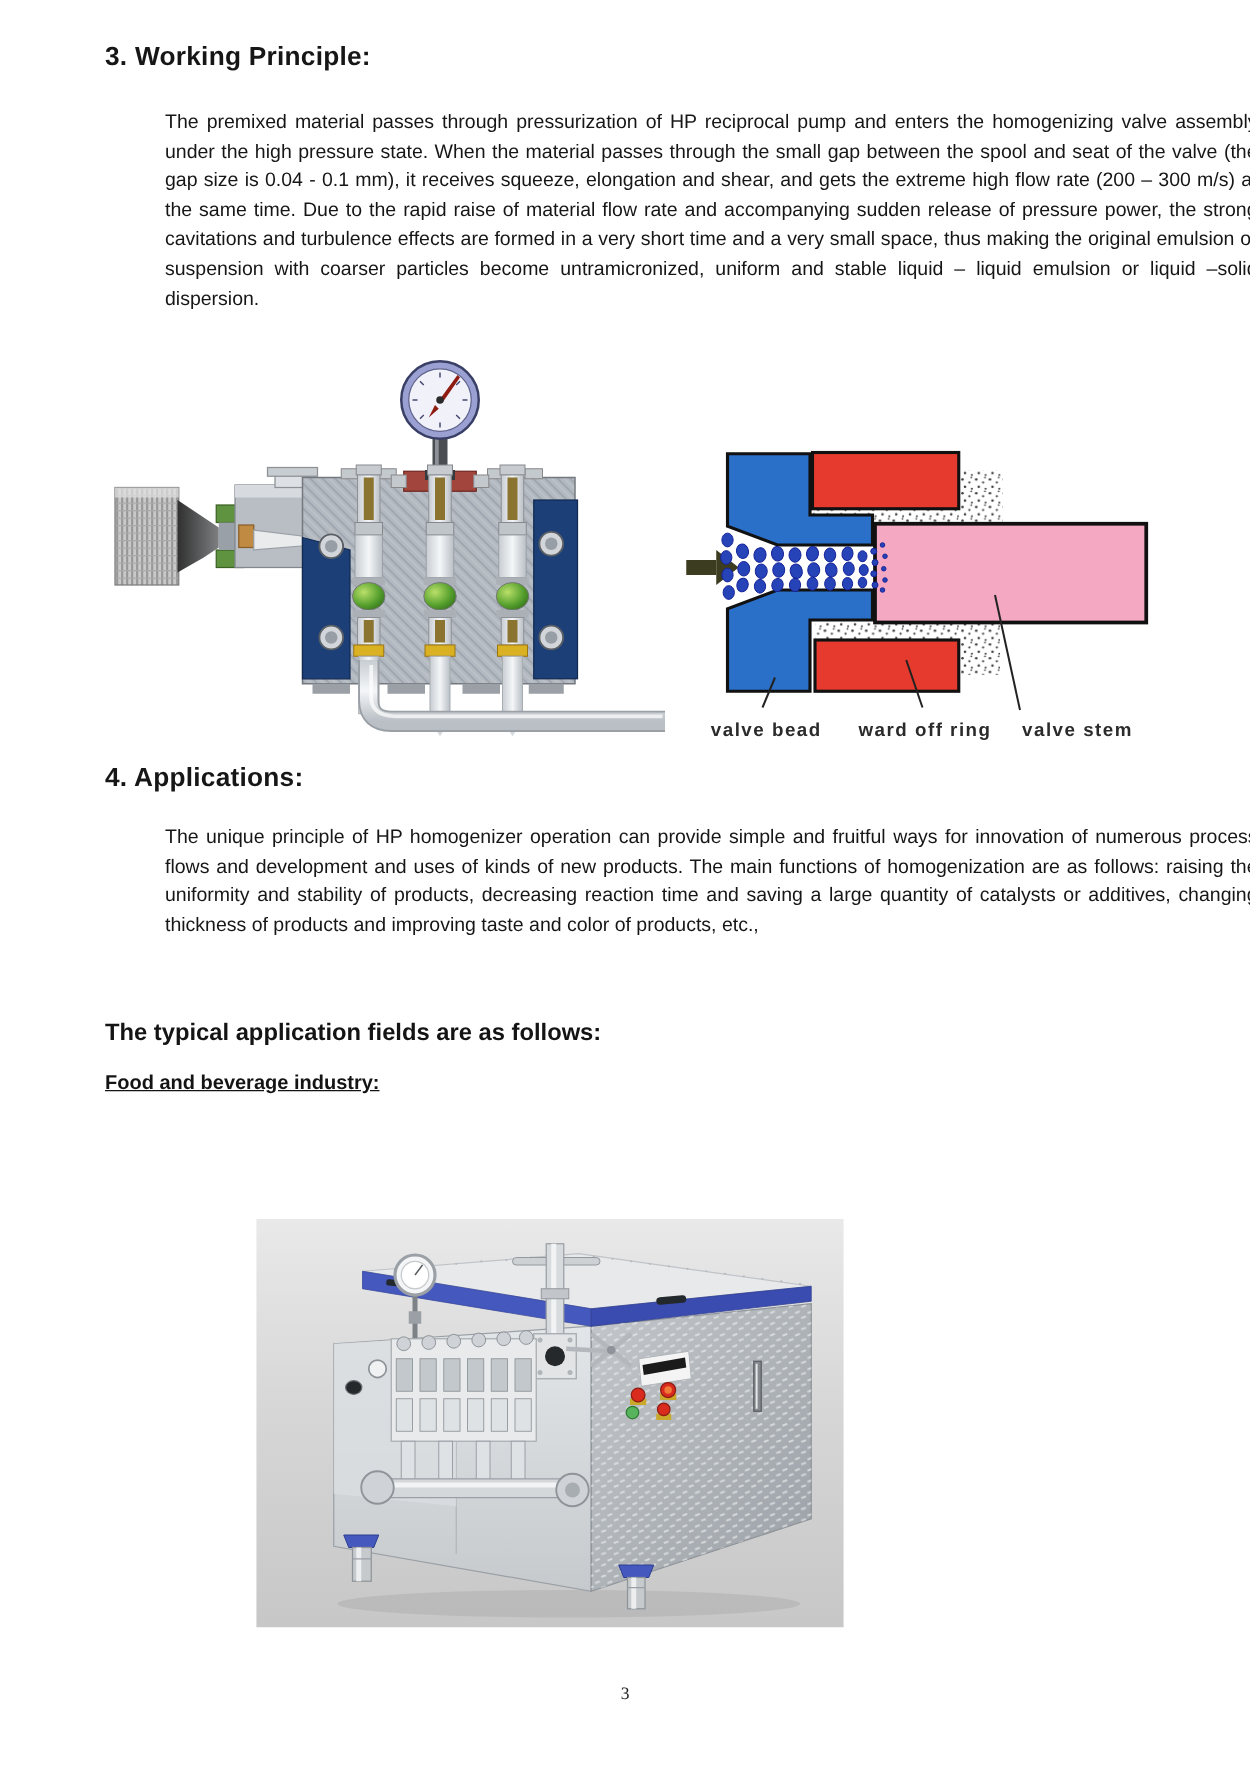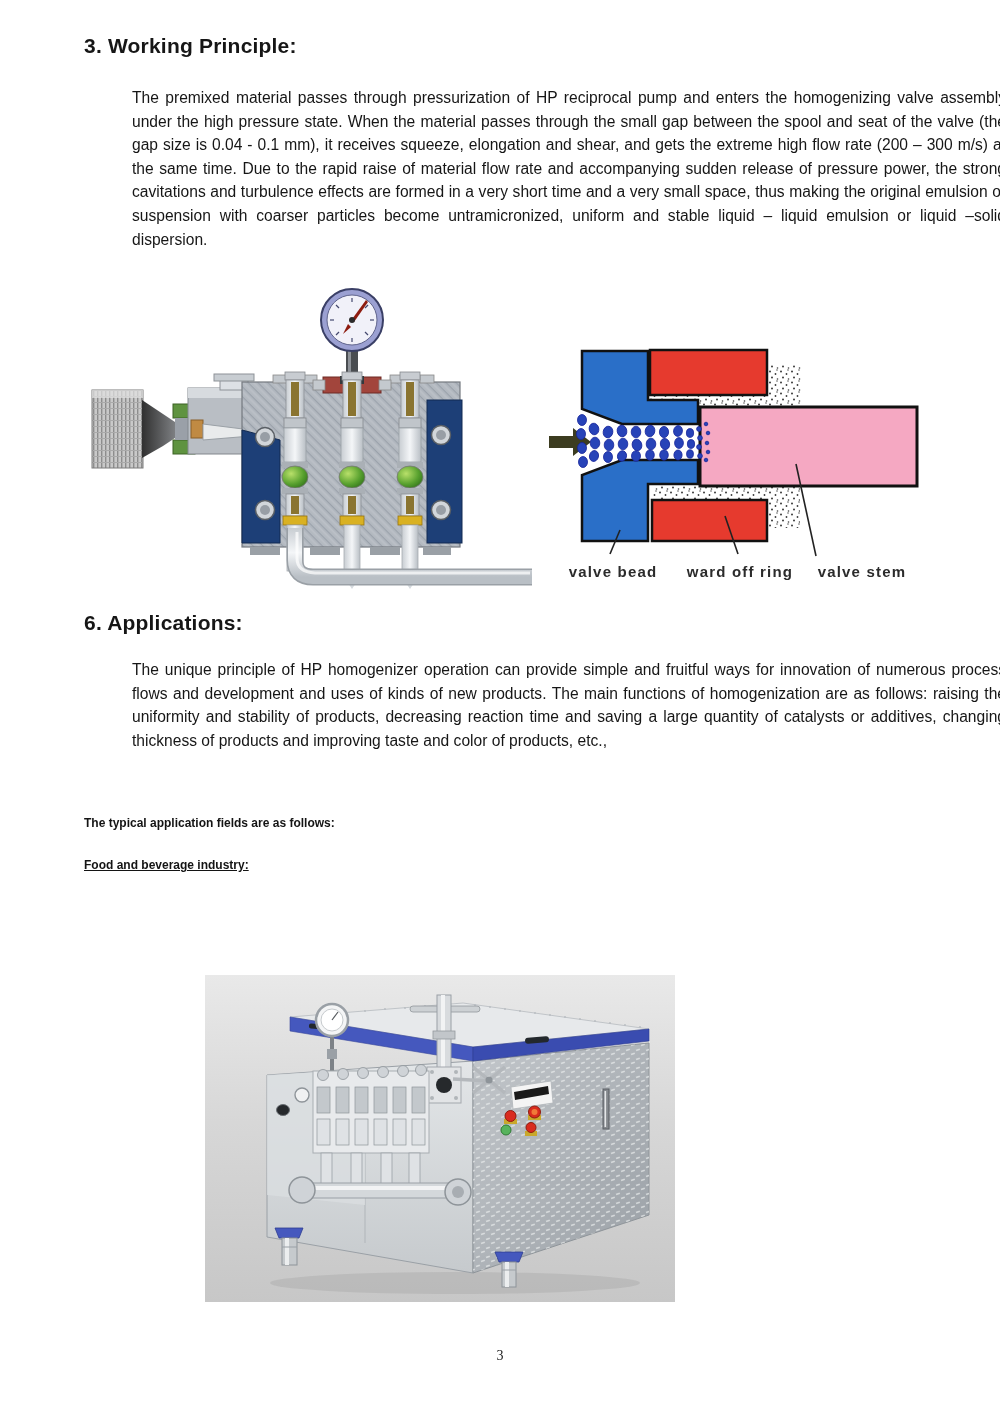--- a/index.html
+++ b/index.html
@@ -9,24 +9,24 @@
   }
   .h-main {
     position:absolute; left:84px; font-size:21px; font-weight:bold;
     color:#161616; letter-spacing:0.2px; white-space:nowrap;
   }
   .para {
     position:absolute; left:84px; width:874px; font-size:15.6px;
     line-height:23.6px; text-align:justify; color:#161616;margin-left:48px;
   }
   .h-sub {
-    position:absolute; left:84px; font-size:12px; font-weight:bold; white-space:nowrap;
+    position:absolute; left:84px; font-size:19px; font-weight:bold; white-space:nowrap;
   }
   .h-field {
-    position:absolute; left:84px; font-size:12px; font-weight:bold;
+    position:absolute; left:84px; font-size:16px; font-weight:bold;
     text-decoration:underline; white-space:nowrap;
   }
   .figure { position:absolute; }
   .page-num {
     position:absolute; left:0; top:1348px; width:1000px; text-align:center;
     font-family:"Liberation Serif", serif; font-size:14px; color:#222;
   }
   .valve-label {
     font-family:"Liberation Sans", sans-serif; font-weight:bold; font-size:15px;
     fill:#2b2b2b; letter-spacing:1.2px;
@@ -194,21 +194,21 @@
       </g>
 
       <g>
         <path d="M210,240 L210,272 Q210,289 228,289 L447,289" fill="none" stroke="#9aa0a6" stroke-width="17"></path>
         <path d="M210,240 L210,272 Q210,289 228,289 L447,289" fill="none" stroke="url(#pipeH)" stroke-width="14"></path>
         <path d="M212,244 L212,270 Q212,284 230,285 L445,285" fill="none" stroke="#ffffff" stroke-width="3" opacity="0.7"></path>
       </g>
     </svg>
   </div>
 
-  <div class="figure" style="left:548px; top:336px; width:404px; height:252px;">
+  <div class="figure" style="left:548px; top:348px; width:404px; height:252px;">
     <svg width="404" height="252" viewBox="0 0 404 252">
       <defs>
         <pattern id="stipple" width="11" height="11" patternUnits="userSpaceOnUse">
           <rect width="11" height="11" fill="#ffffff"></rect>
           <circle cx="2" cy="2.5" r="1" fill="#3a3a3a"></circle>
           <circle cx="7.5" cy="5" r="0.9" fill="#3a3a3a"></circle>
           <circle cx="4" cy="8.5" r="1" fill="#3a3a3a"></circle>
           <circle cx="9.5" cy="10" r="0.8" fill="#3a3a3a"></circle>
           <circle cx="9" cy="1" r="0.7" fill="#3a3a3a"></circle>
         </pattern>
@@ -281,21 +281,21 @@
         <line x1="190" y1="218" x2="177" y2="180"></line>
         <line x1="268" y1="220" x2="248" y2="128"></line>
       </g>
 
       <text class="valve-label" x="65" y="241" text-anchor="middle">valve bead</text>
       <text class="valve-label" x="192" y="241" text-anchor="middle">ward off ring</text>
       <text class="valve-label" x="314" y="241" text-anchor="middle">valve stem</text>
     </svg>
   </div>
 
-  <div class="h-main" style="top:611px;">6. Applications:</div>
+  <div class="h-main" style="top:611px;">4. Applications:</div>
 
   <div class="para" style="top:658px;">The unique principle of HP homogenizer operation can provide simple and fruitful ways for innovation of numerous process flows and development and uses of kinds of new products. The main functions of homogenization are as follows: raising the uniformity and stability of products, decreasing reaction time and saving a large quantity of catalysts or additives, changing thickness of products and improving taste and color of products, etc.,</div>
 
   <div class="h-sub" style="top:816px;">The typical application fields are as follows:</div>
 
   <div class="h-field" style="top:858px;">Food and beverage industry:</div>
 
 
   <div class="figure" style="left:205px; top:975px; width:470px; height:327px;">
     <svg width="470" height="327" viewBox="0 0 470 327">

